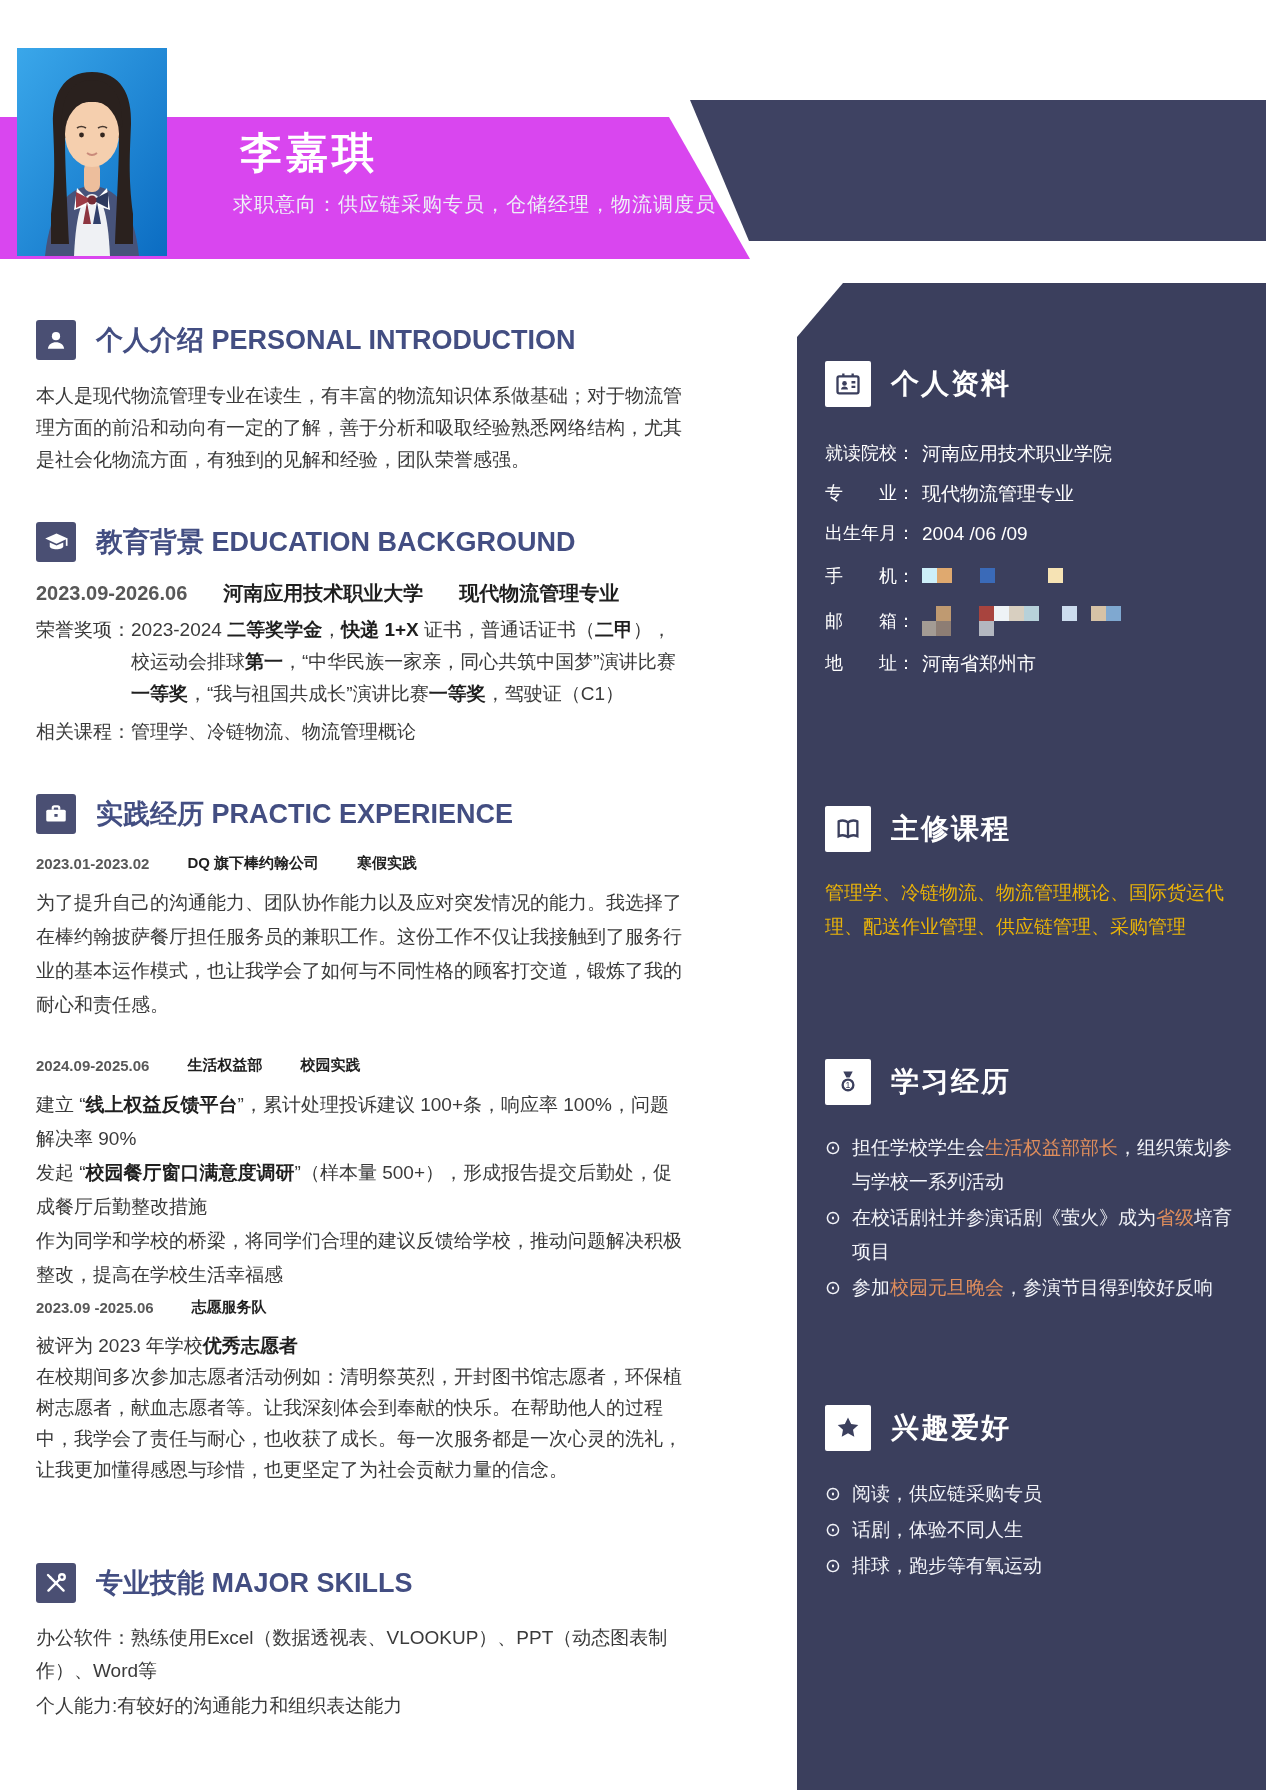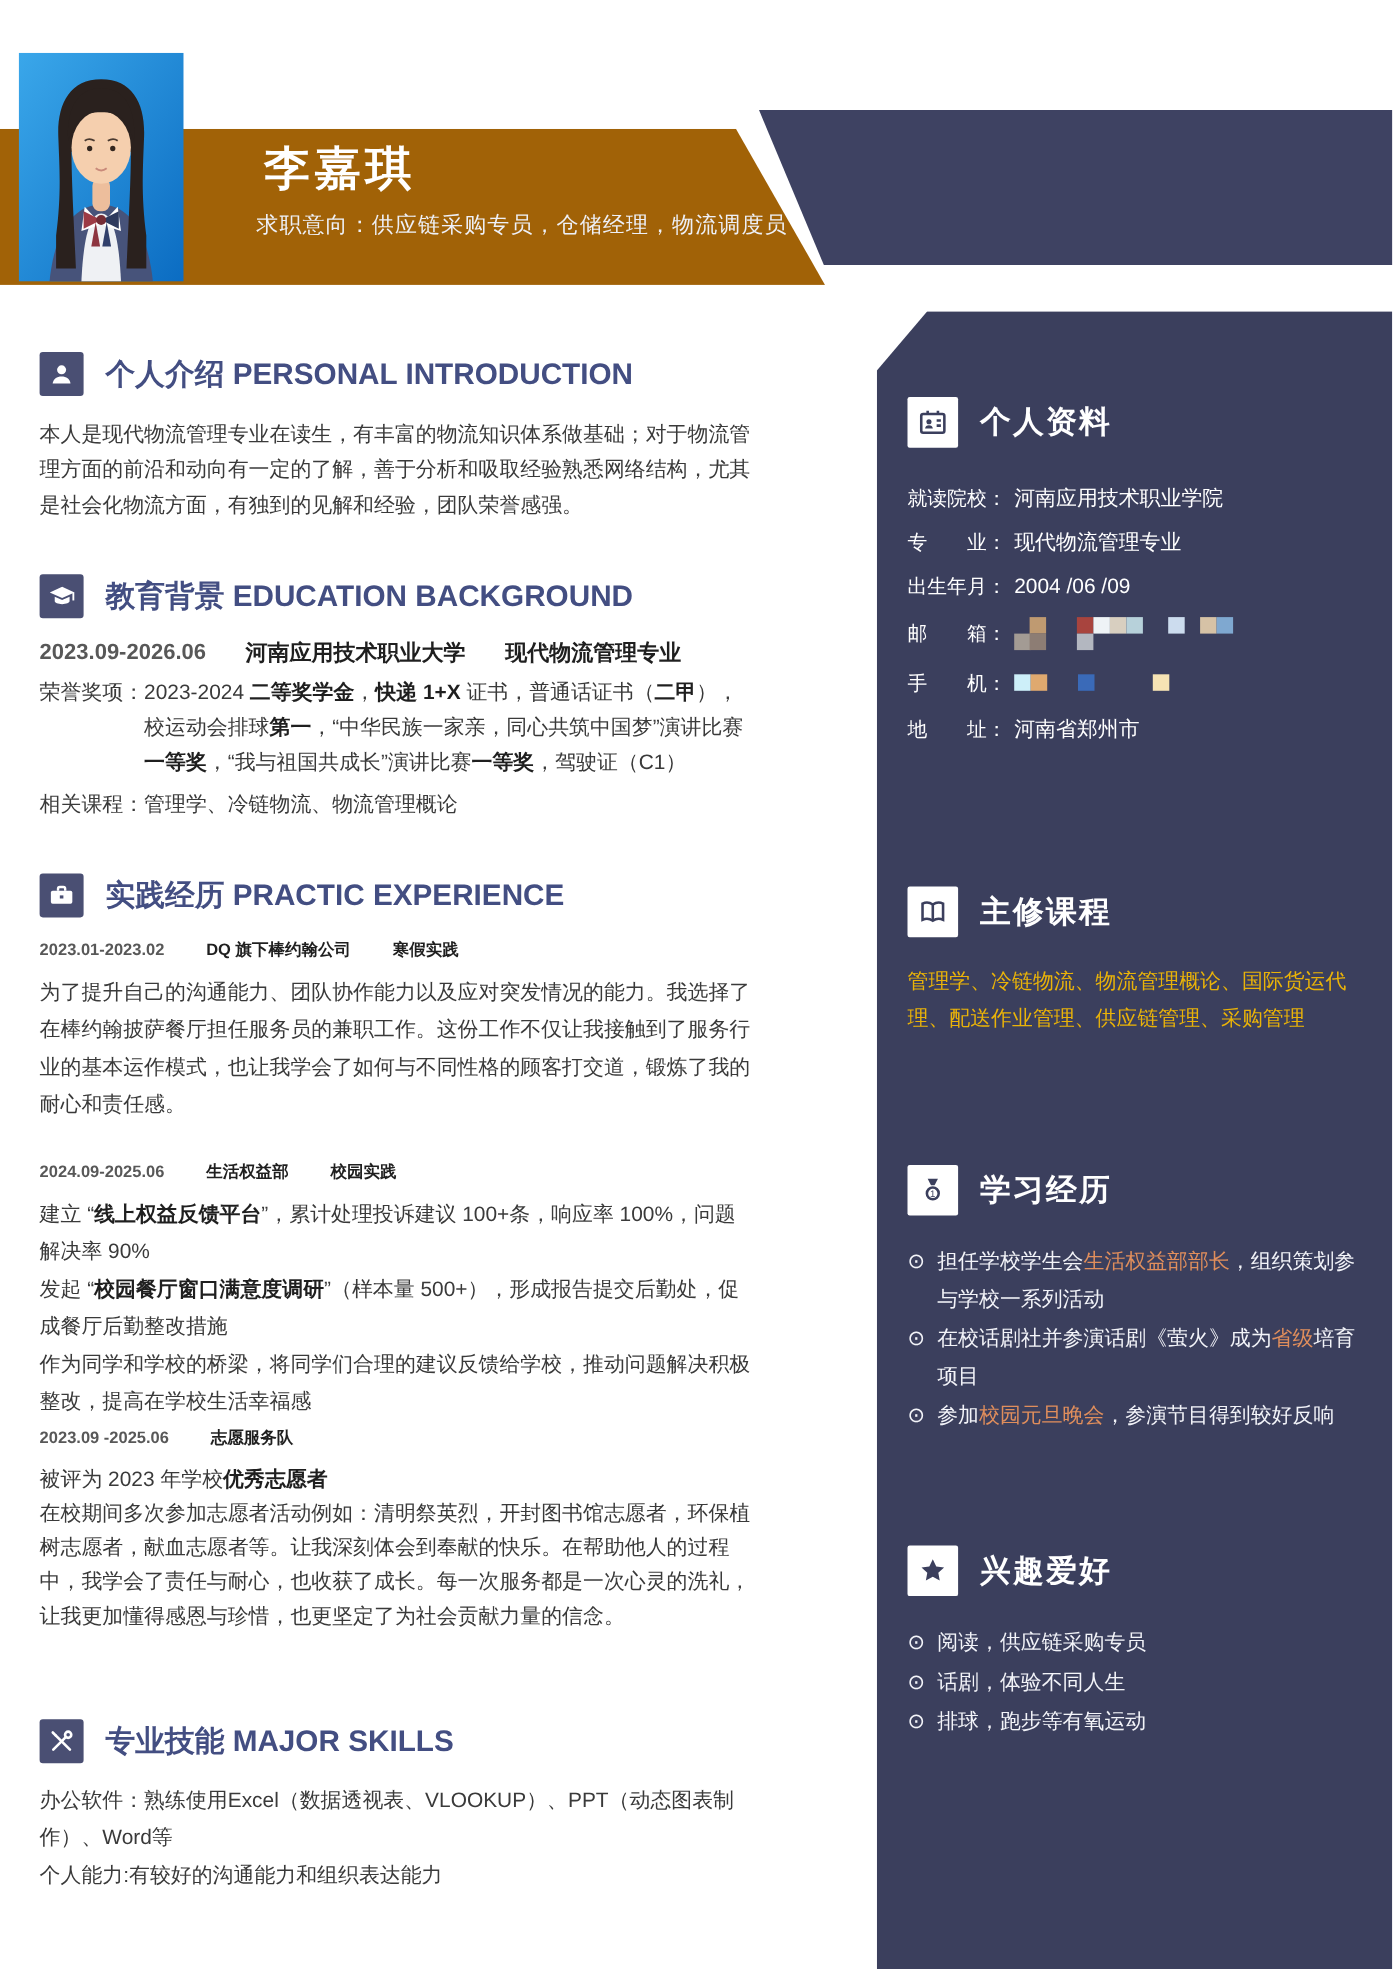--- a/index.html
+++ b/index.html
@@ -1,20 +1,20 @@
 <!DOCTYPE html>
 <html><head>
 <meta charset="utf-8">
 <style>
   html,body{margin:0;padding:0;background:#ffffff;}
   .page{position:relative;width:1266px;height:1790px;background:#fff;overflow:hidden;
         font-family:"Liberation Sans","DejaVu Sans",sans-serif;}
 
   
-  .banner-left{position:absolute;left:0;top:117px;width:752px;height:142px;background:#a16207;
+  .banner-left{position:absolute;left:0;top:117px;width:752px;height:142px;background:#d946ef;
                clip-path:polygon(0 0,669px 0,750px 142px,0 142px);z-index:1;}
   .banner-right{position:absolute;left:680px;top:100px;width:586px;height:141px;background:#3e4262;
                 clip-path:polygon(10px 0,586px 0,586px 141px,69px 141px);}
   .name{position:absolute;left:240px;top:8px;font-size:42px;font-weight:700;color:#ffffff;letter-spacing:4px;}
   .intent{position:absolute;left:233px;top:74px;font-size:20px;color:#eef0f7;letter-spacing:1px;}
   .photo{position:absolute;left:17px;top:48px;width:150px;height:208px;z-index:3;}
 
   
   .main{position:absolute;left:36px;top:318px;width:650px;color:#3a3a3a;}
   .sec-head{display:flex;align-items:center;gap:20px;height:44px;}
@@ -209,45 +209,45 @@
         </div>
         <div class="frow">
           <span class="lbl">专　　业：</span>
           <span class="val">现代物流管理专业</span>
         </div>
         <div class="frow">
           <span class="lbl">出生年月：</span>
           <span class="val">2004 /06 /09</span>
         </div>
         <div class="frow">
+          <span class="lbl">手　　机：</span>
+          <span class="redact">
+              <div class="px" style="left: 0px; top: 7px; background: rgb(205, 239, 249);"></div>
+              <div class="px" style="left: 15px; top: 7px; background: rgb(223, 169, 111);"></div>
+              <div class="px" style="left: 58px; top: 7px; background: rgb(58, 106, 184);"></div>
+              <div class="px" style="left: 126px; top: 7px; background: rgb(246, 227, 180);"></div>
+            </span>
+        </div>
+        <div class="frow">
           <span class="lbl">邮　　箱：</span>
           <span class="redact">
               <div class="px" style="left: 14px; top: 0px; background: rgb(191, 154, 113);"></div>
               <div class="px" style="left: 57px; top: 0px; background: rgb(168, 68, 62);"></div>
               <div class="px" style="left: 72px; top: 0px; background: rgb(238, 243, 246);"></div>
               <div class="px" style="left: 87px; top: 0px; background: rgb(216, 207, 192);"></div>
               <div class="px" style="left: 102px; top: 0px; background: rgb(183, 209, 218);"></div>
               <div class="px" style="left: 140px; top: 0px; background: rgb(204, 220, 238);"></div>
               <div class="px" style="left: 169px; top: 0px; background: rgb(214, 194, 166);"></div>
               <div class="px" style="left: 184px; top: 0px; background: rgb(127, 168, 208);"></div>
               <div class="px" style="left: 0px; top: 15px; background: rgb(163, 155, 148);"></div>
               <div class="px" style="left: 14px; top: 15px; background: rgb(141, 125, 116);"></div>
               <div class="px" style="left: 57px; top: 15px; background: rgb(179, 183, 192);"></div>
             </span>
         </div>
         <div class="frow">
-          <span class="lbl">手　　机：</span>
-          <span class="redact">
-              <div class="px" style="left: 0px; top: 7px; background: rgb(205, 239, 249);"></div>
-              <div class="px" style="left: 15px; top: 7px; background: rgb(223, 169, 111);"></div>
-              <div class="px" style="left: 58px; top: 7px; background: rgb(58, 106, 184);"></div>
-              <div class="px" style="left: 126px; top: 7px; background: rgb(246, 227, 180);"></div>
-            </span>
-        </div>
-        <div class="frow">
           <span class="lbl">地　　址：</span>
           <span class="val">河南省郑州市</span>
         </div>
       </div>
 
       <div class="sb-head sb-sec-c">
         <span class="ic">
           <svg width="28" height="28" viewBox="0 0 24 24" fill="none" stroke="#3b3f5d" stroke-width="2">
               <path d="M4 5.5c2.6-1.2 5.5-1 8 .7 2.5-1.7 5.4-1.9 8-.7v12.7c-2.6-1.2-5.5-1-8 .7-2.5-1.7-5.4-1.9-8-.7Z"></path>
               <line x1="12" y1="6.2" x2="12" y2="18.9"></line>

